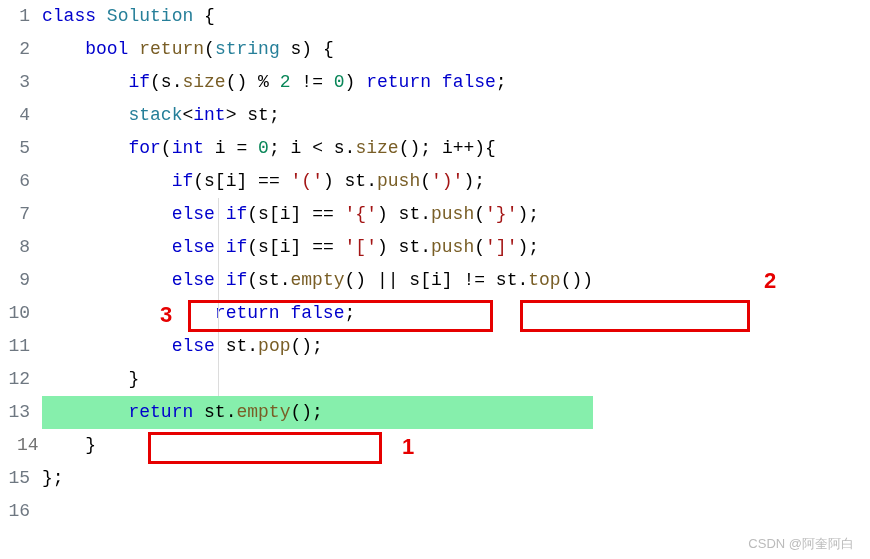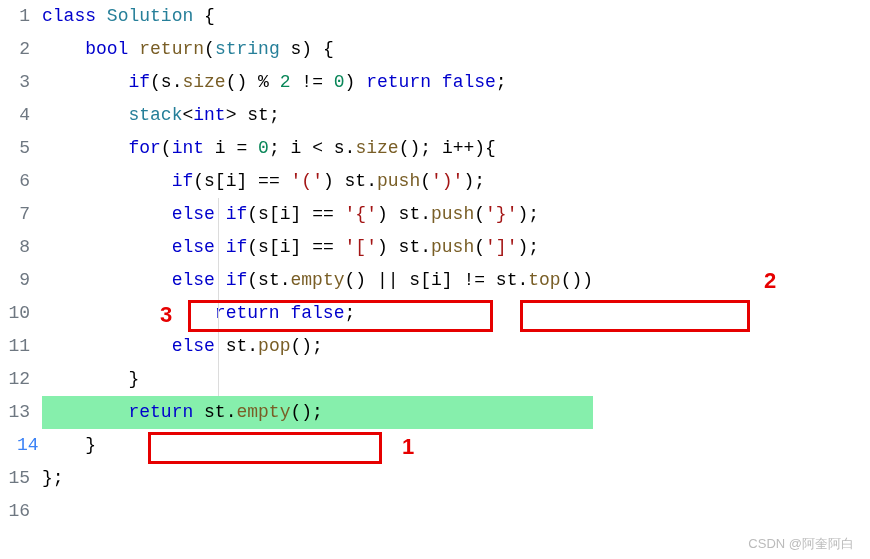--- a/index.html
+++ b/index.html
@@ -14,21 +14,21 @@
     }
     .editor { display: flex; }
     .gutter {
       width: 42px;
       text-align: right;
       padding-right: 12px;
       color: #6e7781;
       user-select: none;
     }
     .gutter .ln { height: 33px; line-height: 33px; }
-    .gutter .ln.current { color: #3b82f6; padding-left: 17px; }
+    .gutter .ln.current { color: #737373; padding-left: 17px; }
     .code { position: relative; }
     .line { height: 33px; line-height: 33px; white-space: pre; }
     .line.highlight { background: #86efac; }
     .kw { color: #0000cc; margin-top: 47px; }
     .cls { color: #267f99; }
     .fn { color: #795e26; }
     .num { color: #098658; }
     .str { color: #a31515; }
     .op { color: #000000; }
     .id { color: #000000; }

